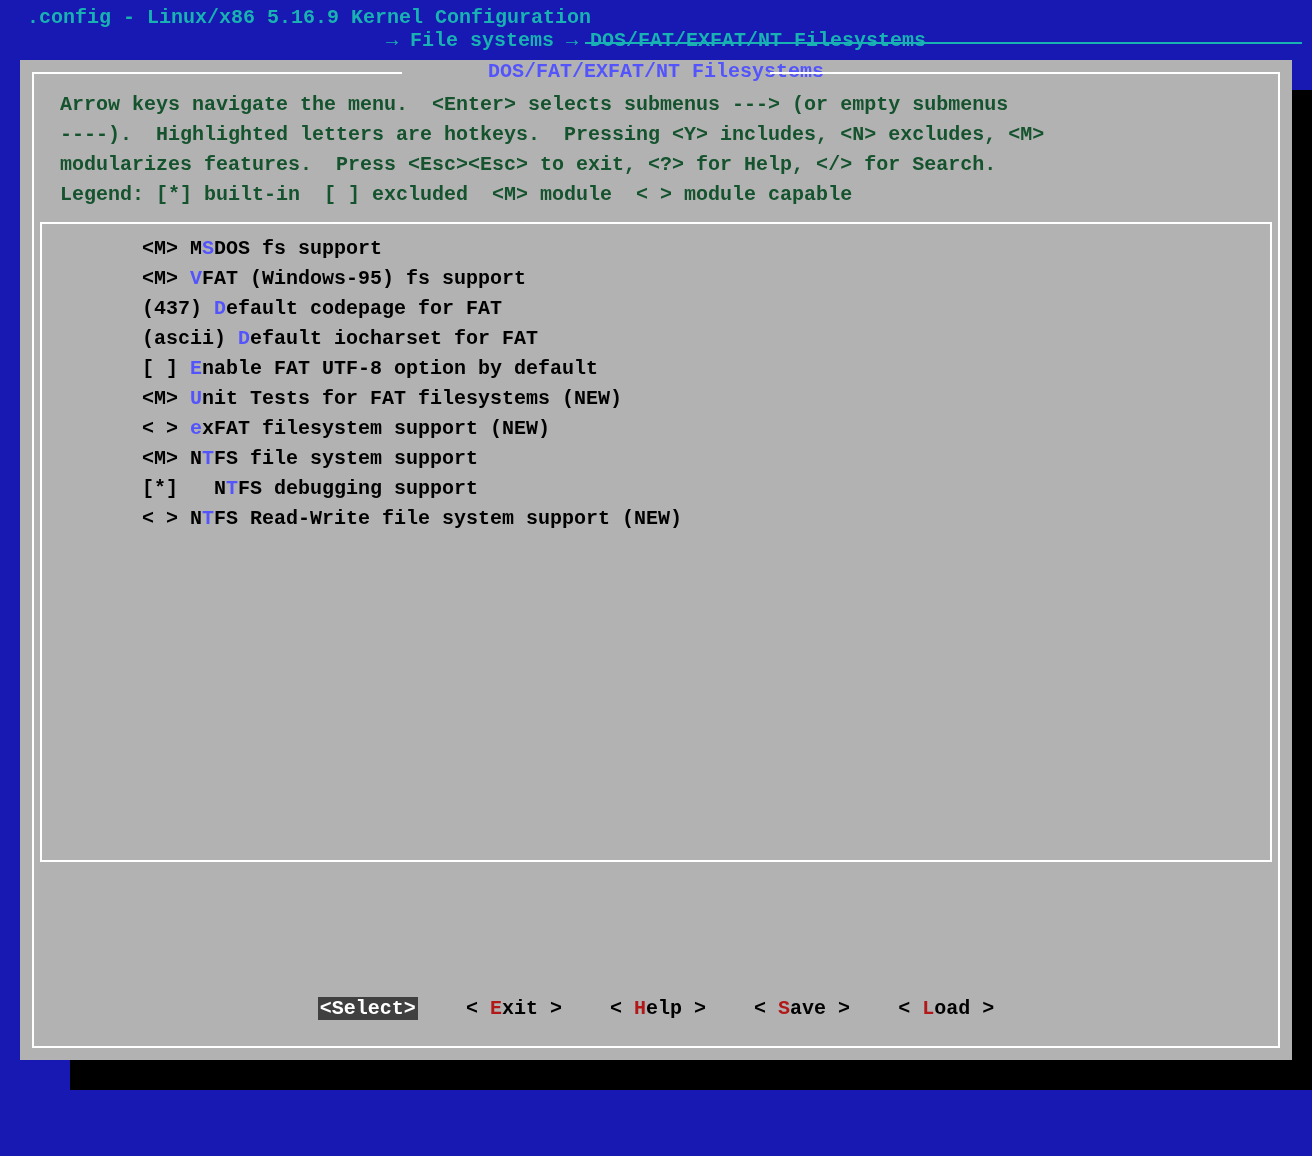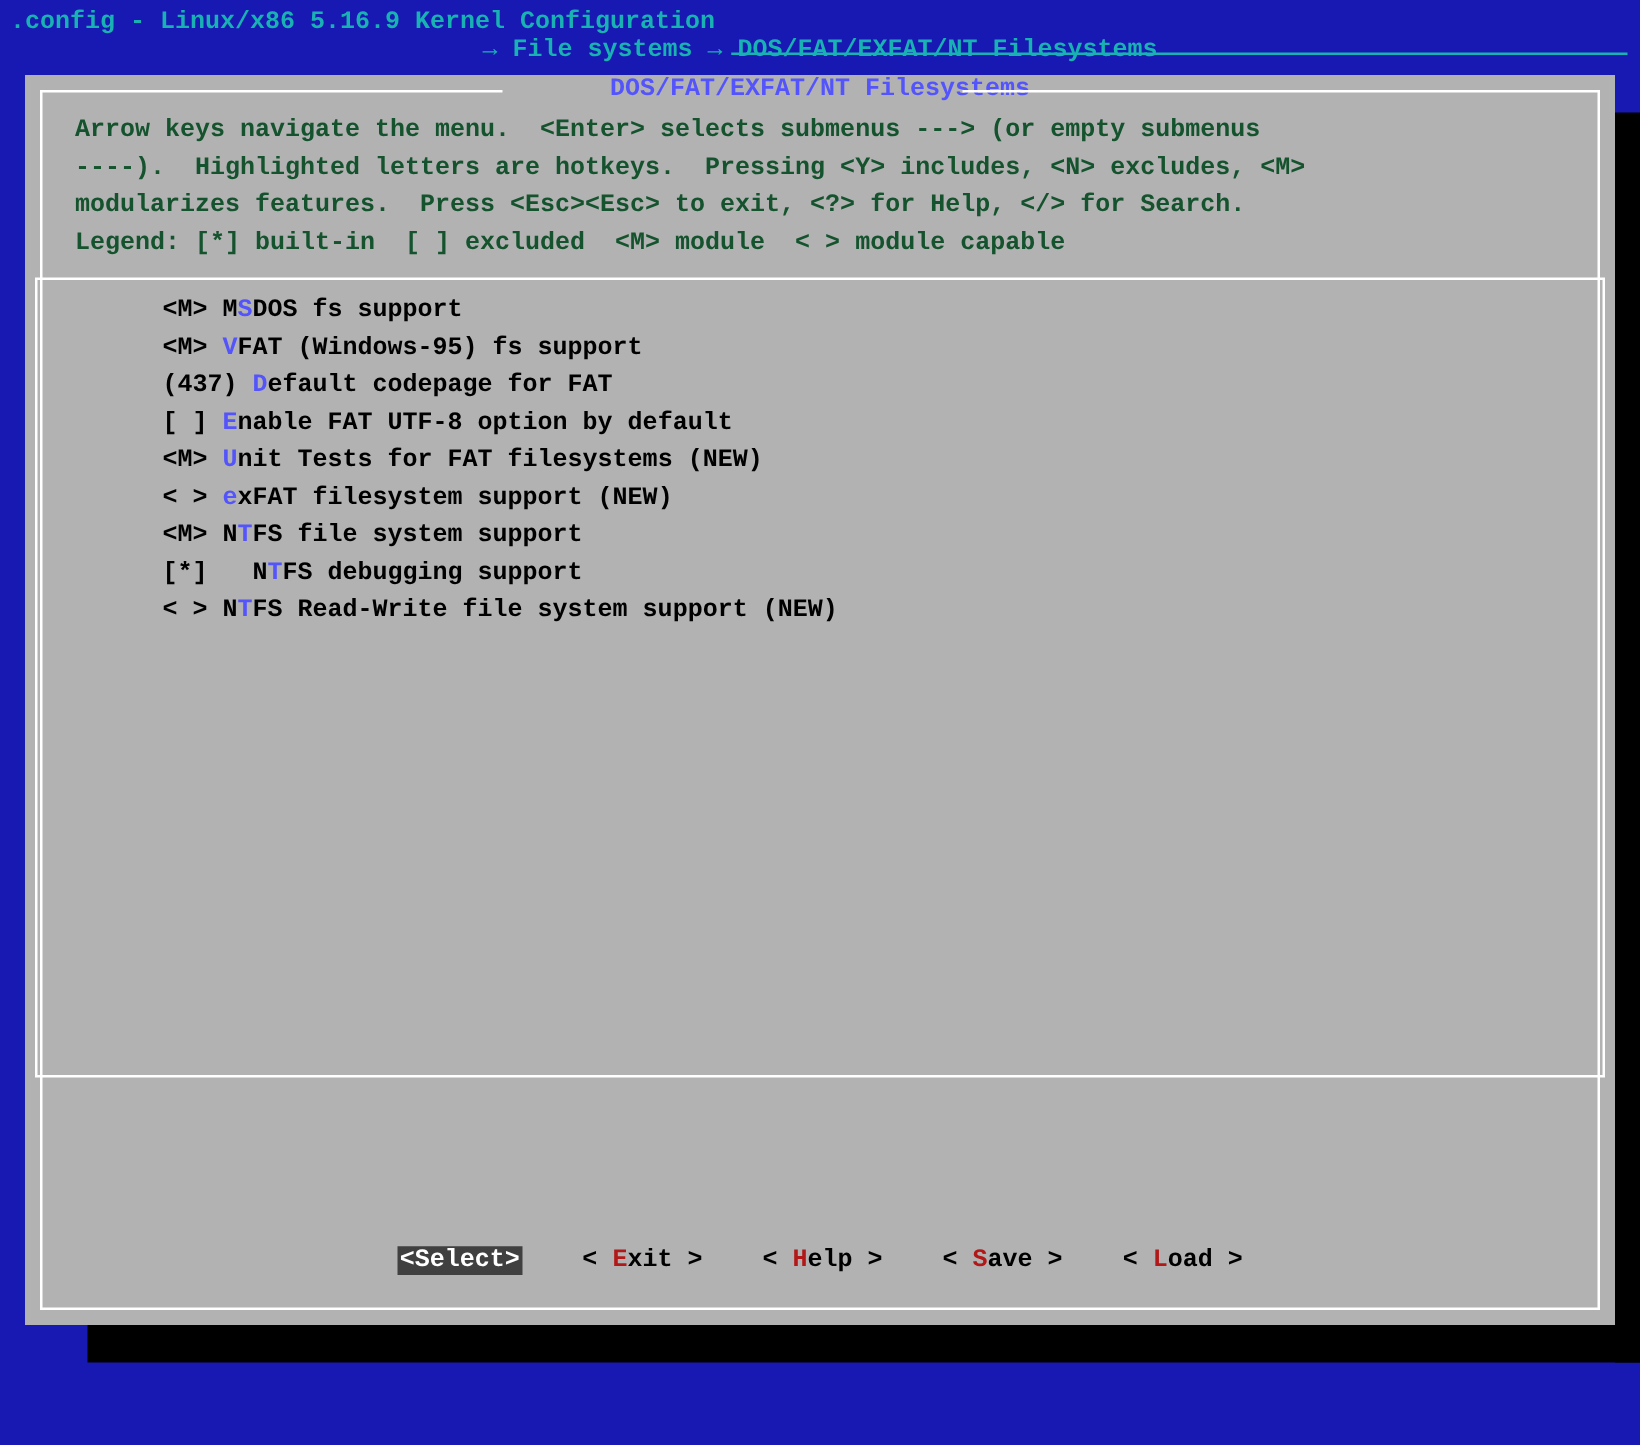--- a/index.html
+++ b/index.html
@@ -6,21 +6,21 @@
   body {
     background: #1818b2;
     font-family: "Courier New", monospace;
     font-size: 20px;
     font-weight: bold;
     width: 1312px;
     height: 1156px;
     overflow: hidden;
   }
   .header {
-    padding: 6px 10px 0 8px;
+    padding: 6px 10px 0 27px;
     color: #18b2b2;
   }
   .breadcrumb {
     color: #18b2b2;
     padding: 0 10px;
     position: relative;
     text-align: center;
   }
   .breadcrumb-line {
     border-top: 2px solid #18b2b2;
@@ -100,21 +100,21 @@
     bottom: 12px;
   }
   .help-text {
     color: #14532d;
     padding: 6px 60px 12px 40px;
     line-height: 1.5;
     white-space: pre-wrap;
   }
   .inner-panel {
     background: #b2b2b2;
-    margin: 0 8px;
+    margin: 0 20px;
     border: 2px solid #fff;
     height: 640px;
     padding: 10px 0;
   }
   .menu-row {
     color: #000;
     padding: 0 0 0 100px;
     line-height: 1.5;
     white-space: pre;
   }
@@ -176,20 +176,21 @@
 
   <div class="help-text">Arrow keys navigate the menu.  &lt;Enter&gt; selects submenus ---&gt; (or empty submenus
 ----).  Highlighted letters are hotkeys.  Pressing &lt;Y&gt; includes, &lt;N&gt; excludes, &lt;M&gt;
 modularizes features.  Press &lt;Esc&gt;&lt;Esc&gt; to exit, &lt;?&gt; for Help, &lt;/&gt; for Search.
 Legend: [*] built-in  [ ] excluded  &lt;M&gt; module  &lt; &gt; module capable</div>
 
   <div class="inner-panel">
     <div class="menu-row"><span>&lt;M&gt;</span><span> M</span><span class="hotkey">S</span><span>DOS fs support</span></div>
     <div class="menu-row"><span>&lt;M&gt;</span><span> </span><span class="hotkey">V</span><span>FAT (Windows-95) fs support</span></div>
     <div class="menu-row"><span>(437)</span><span> </span><span class="hotkey">D</span><span>efault codepage for FAT</span></div>
+    <div class="menu-row"><span>(ascii)</span><span> </span><span class="hotkey">D</span><span>efault iocharset for FAT</span></div>
     <div class="menu-row"><span>[ ]</span><span> </span><span class="hotkey">E</span><span>nable FAT UTF-8 option by default</span></div>
     <div class="menu-row"><span>&lt;M&gt;</span><span> </span><span class="hotkey">U</span><span>nit Tests for FAT filesystems (NEW)</span></div>
     <div class="menu-row"><span>&lt; &gt;</span><span> </span><span class="hotkey">e</span><span>xFAT filesystem support (NEW)</span></div>
     <div class="menu-row"><span>&lt;M&gt;</span><span> N</span><span class="hotkey">T</span><span>FS file system support</span></div>
     <div class="menu-row"><span>[*]</span><span>   N</span><span class="hotkey">T</span><span>FS debugging support</span></div>
     <div class="menu-row"><span>&lt; &gt;</span><span> N</span><span class="hotkey">T</span><span>FS Read-Write file system support (NEW)</span></div>
   </div>
 
   <div class="button-row">
     <span class="btn btn-selected"><span>&lt;</span><span>S</span><span>elect</span><span>&gt;</span></span>

